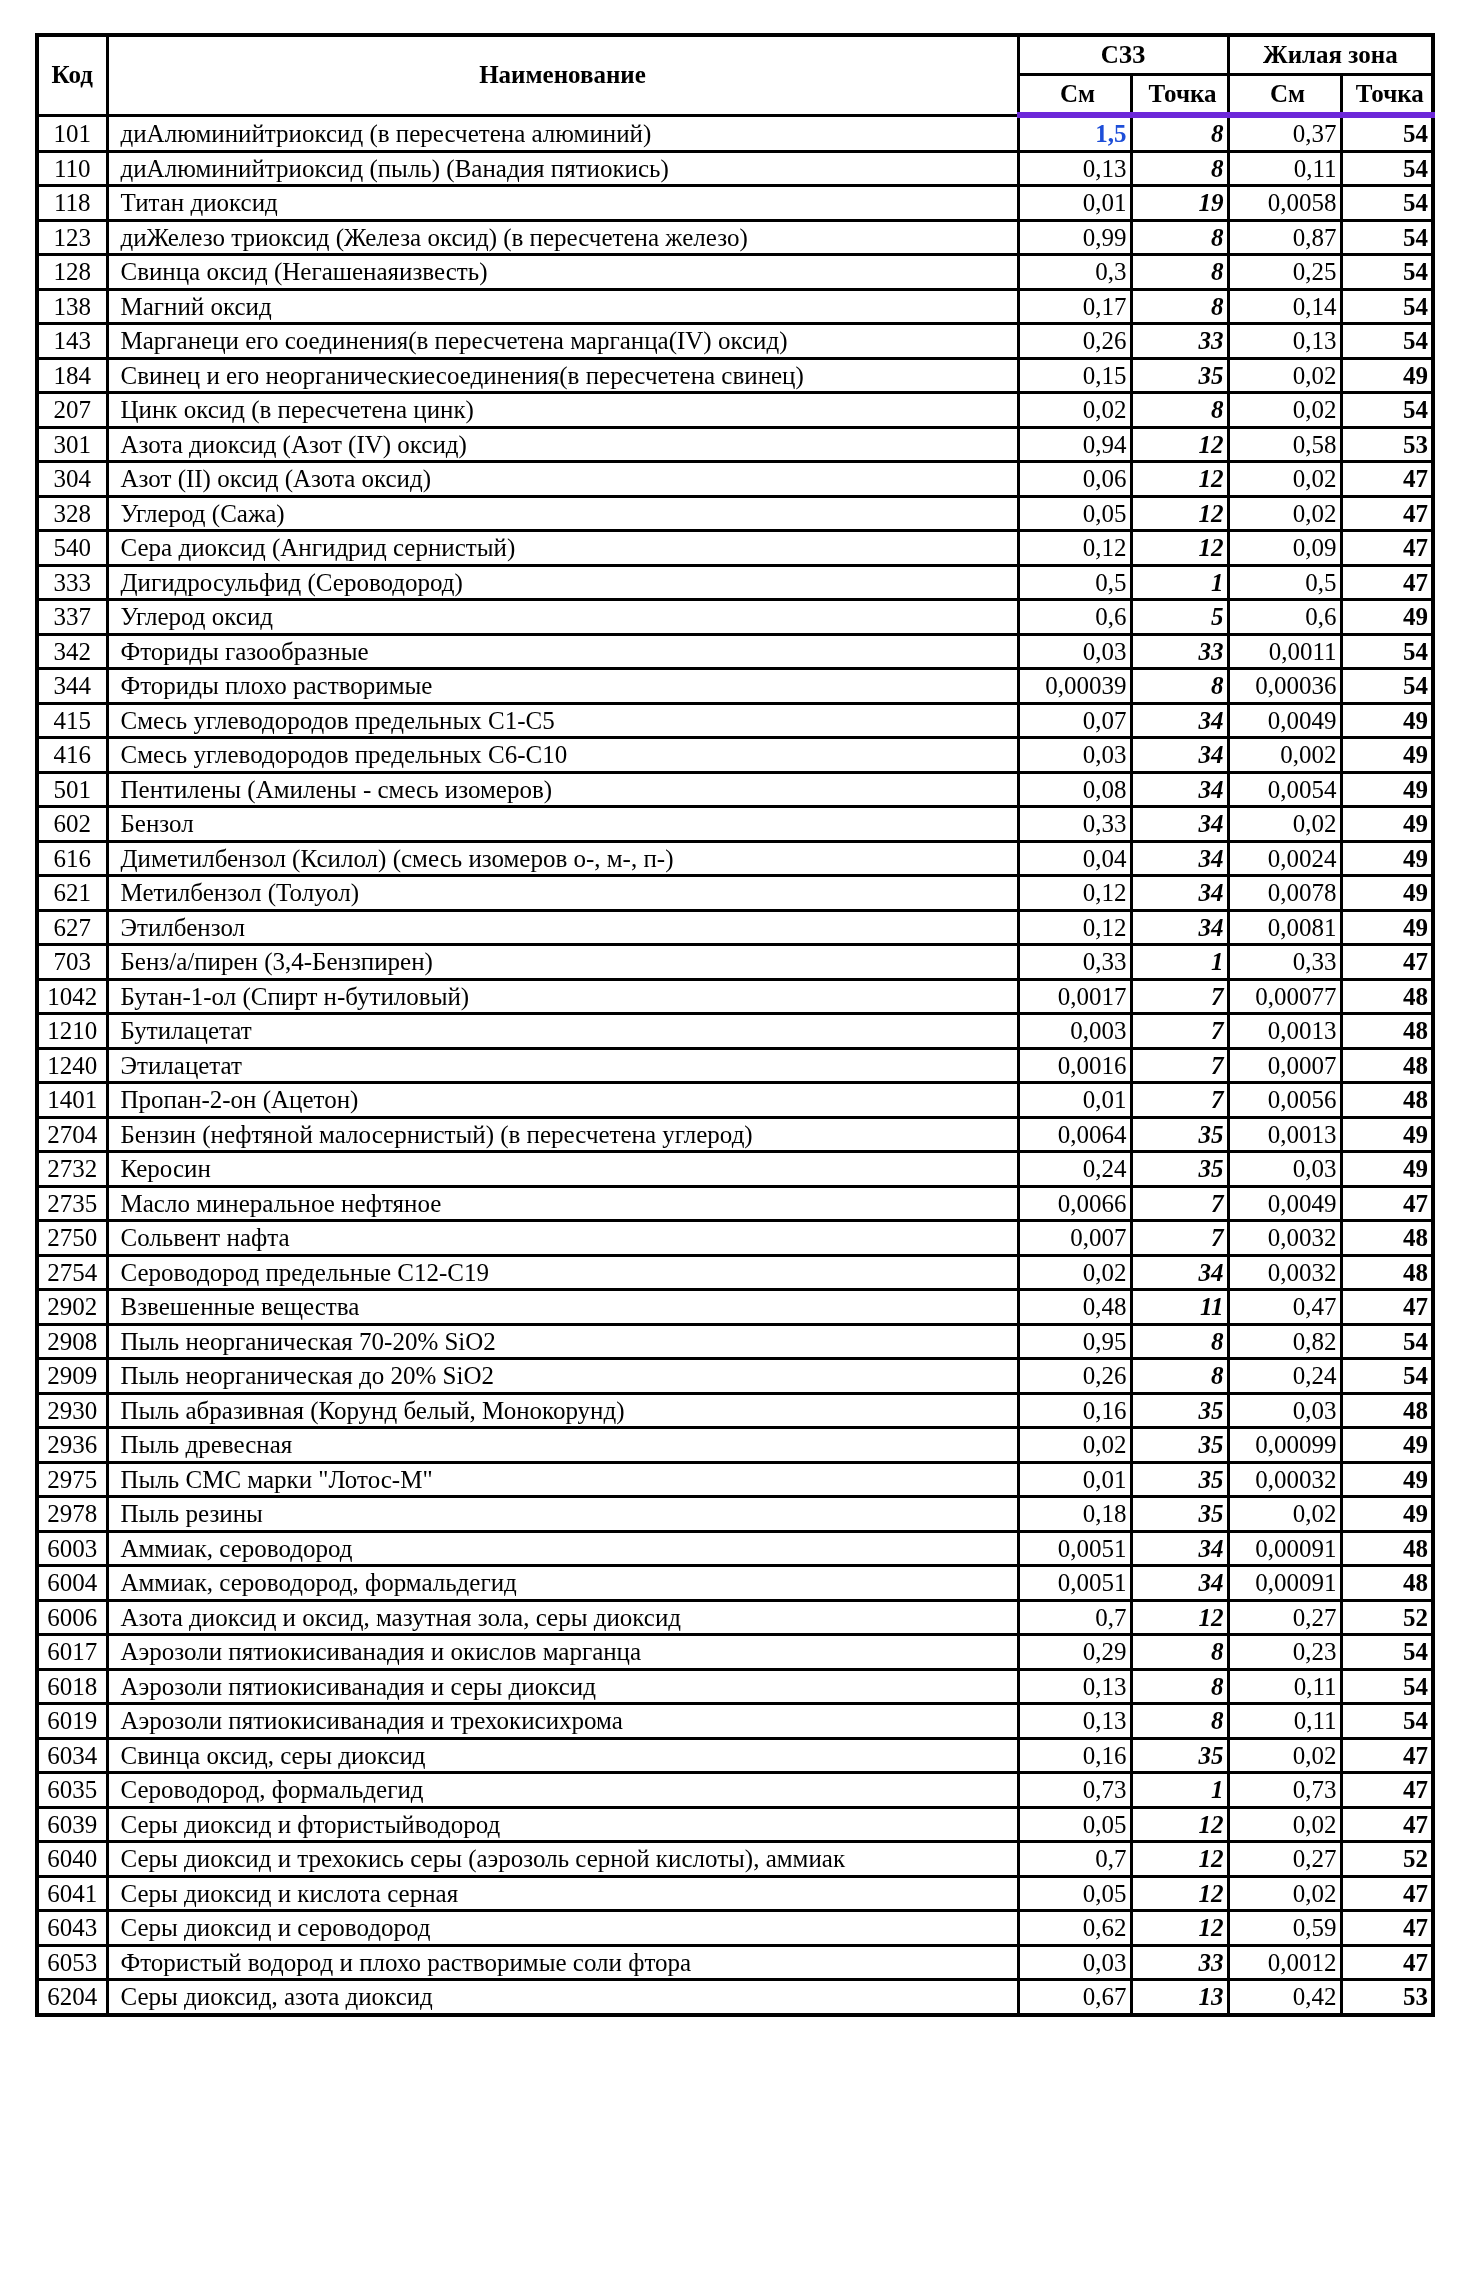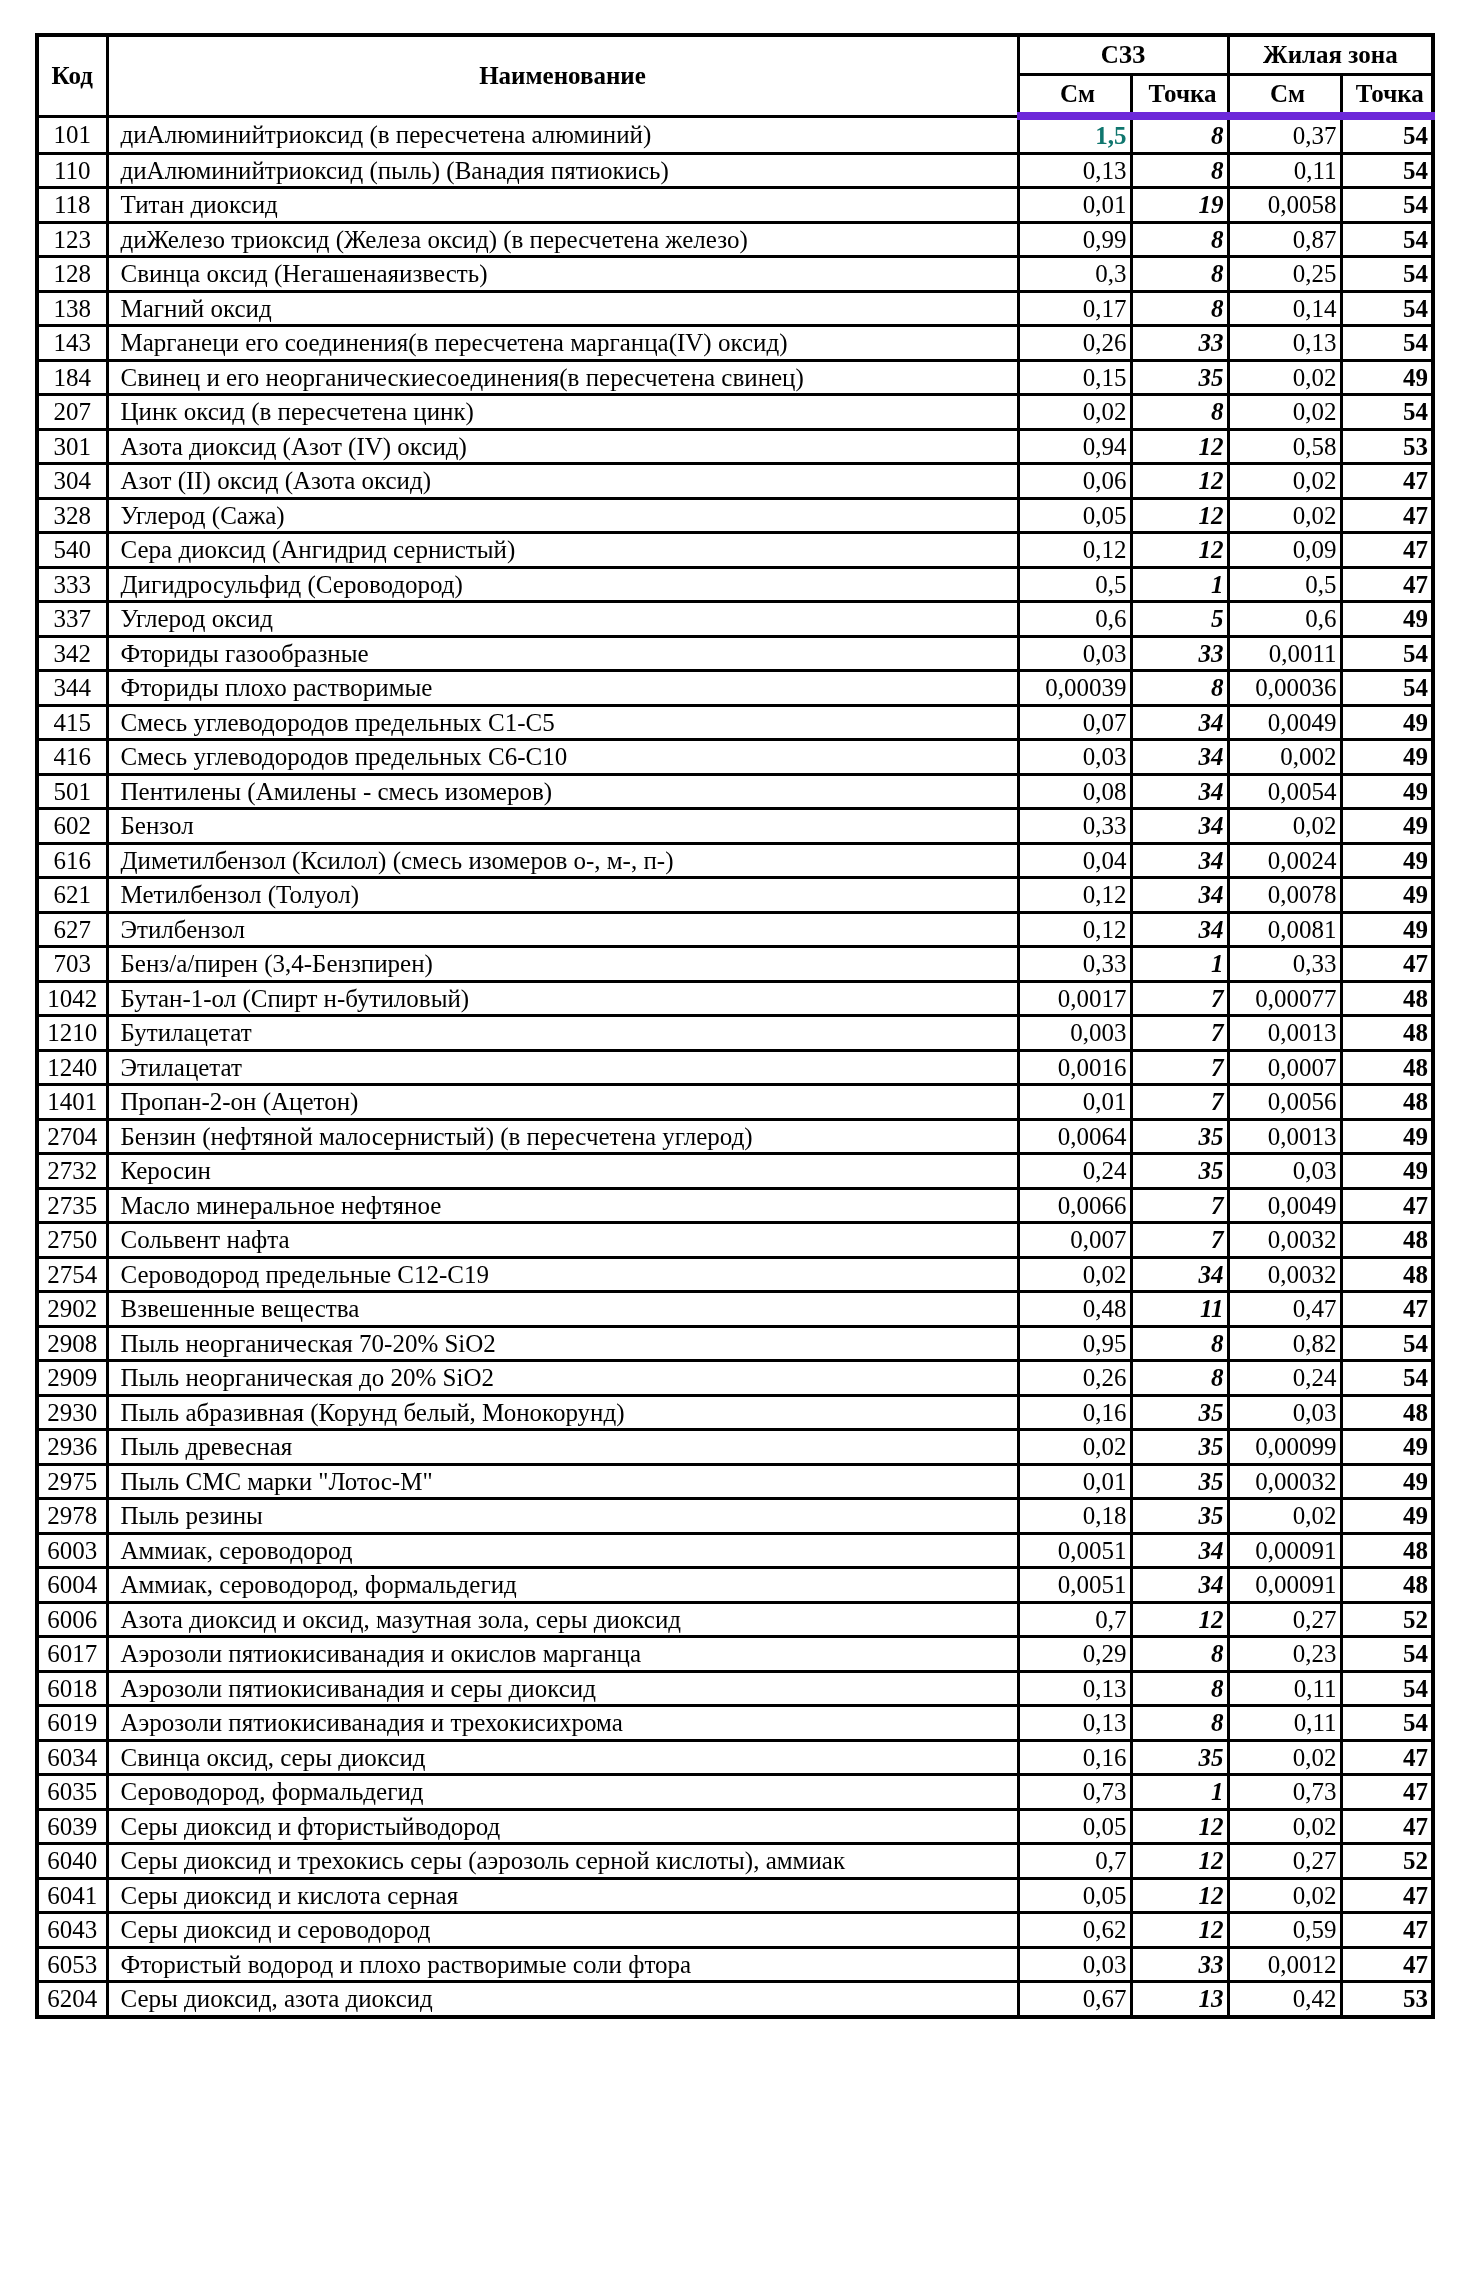--- a/index.html
+++ b/index.html
@@ -14,21 +14,21 @@
     table.grid col.c-name { width: 911px; }
     table.grid col.c-cm1 { width: 113px; }
     table.grid col.c-pt1 { width: 97px; }
     table.grid col.c-cm2 { width: 113px; }
     table.grid col.c-pt2 { width: 92px; }
     th, td { border: 3px solid #000; padding: 0; overflow: hidden; white-space: nowrap; }
     th { font-weight: bold; font-size: 25px; text-align: center; }
     thead tr.h1 th { height: 36px; }
     thead tr.h2 th { height: 36px; }
     thead th.rowspan { height: 78px; }
-    thead tr.h2 th { border-bottom: 8px solid #6d28d9; padding-left: 6px; }
+    thead tr.h2 th { border-bottom: 6px solid #6d28d9; padding-left: 6px; }
     tbody td { height: 31.5px; font-size: 25px; line-height: 31px; }
     td.code { text-align: center; padding: 0 2px; }
     td.name { text-align: left; padding-left: 12px; }
     td.num { text-align: right; padding-right: 3px; }
     td.pt { text-align: right; padding-right: 3px; font-style: italic; font-weight: bold; }
     td.pt2 { text-align: right; padding-right: 3px; font-weight: bold; }
     td.hl { color: #d81e1e; font-weight: bold; }
   </style>
 </head>
 <body>
@@ -53,21 +53,21 @@
       <th>См</th>
       <th>Точка</th>
       <th>См</th>
       <th>Точка</th>
     </tr>
   </thead>
   <tbody id="rows">
       <tr>
         <td class="code">101</td>
         <td class="name">диАлюминийтриоксид (в  пересчетена алюминий)</td>
-        <td class="num hl" style="color: #0f766e;">1,5</td>
+        <td class="num hl" style="color: #1d4ed8;">1,5</td>
         <td class="pt">8</td>
         <td class="num">0,37</td>
         <td class="pt2">54</td>
       </tr>
       <tr>
         <td class="code">110</td>
         <td class="name">диАлюминийтриоксид (пыль) (Ванадия пятиокись)</td>
         <td class="num">0,13</td>
         <td class="pt">8</td>
         <td class="num">0,11</td>

